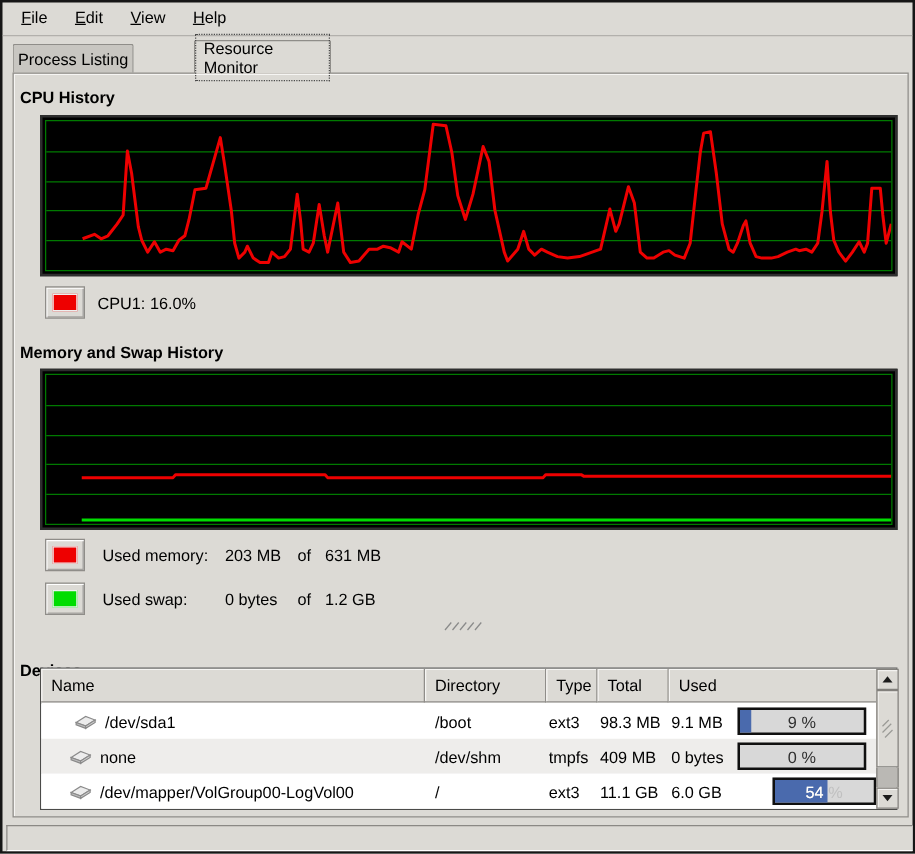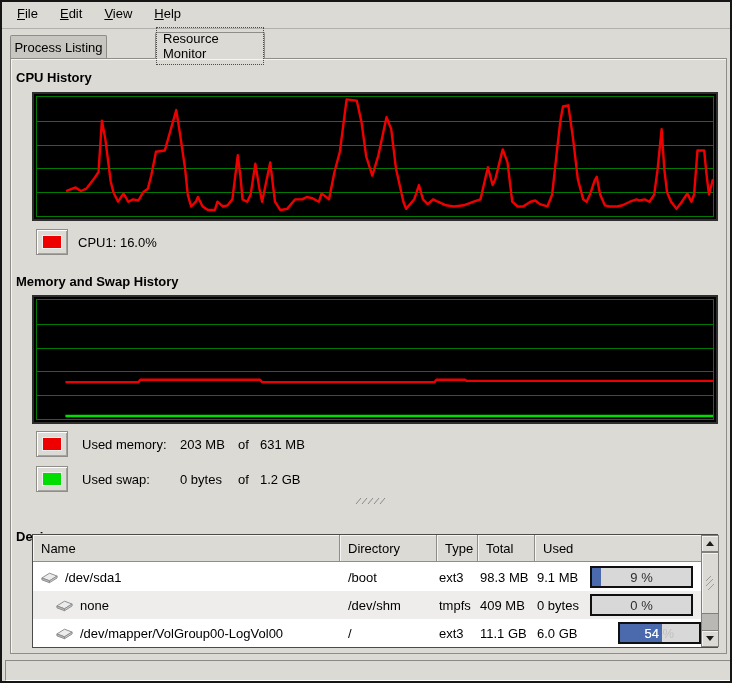--- a/index.html
+++ b/index.html
@@ -146,21 +146,21 @@
   <div class="abs section-title" style="left:14px;top:511px;margin-top:16px;">Devices</div>
   <div class="abs dev-table" style="left:30px;top:532px;width:686px;height:114px;">
 
     <div class="abs th" style="left:307px;top:0;width:97px;height:27px;">Directory</div>
     <div class="abs th" style="left:0;top:0;width:307px;height:27px;">Name</div>
     <div class="abs th" style="left:404px;top:0;width:41px;height:27px;text-align:center;">Type</div>
     <div class="abs th" style="left:445px;top:0;width:57px;height:27px;">Total</div>
     <div class="abs th" style="left:502px;top:0;width:166px;height:27px;border-right:none;">Used</div>
 
     <div class="abs row" style="left:0;top:28px;width:668px;height:28px;background:#ffffff;">
-      <div class="cell" style="width:307px;padding-left:7px;">
+      <div class="cell" style="width:307px;padding-left:26px;">
         <svg width="19" height="14" viewBox="0 0 20 14">
           <path d="M2 8 L10 3 L18 6 L10 11 Z" fill="#ececec" stroke="#8a8a8a" stroke-width="1"></path>
           <path d="M2 8 L10 11 L10 13 L2 10 Z" fill="#bdbdbd" stroke="#8a8a8a" stroke-width="1"></path>
           <path d="M10 11 L18 6 L18 8 L10 13 Z" fill="#d4d4d4" stroke="#8a8a8a" stroke-width="1"></path>
         </svg>
         <span style="margin-left:6px;">/dev/sda1</span>
       </div>
       <div class="cell" style="width:97px;padding-left:8px;">/boot</div>
       <div class="cell" style="width:41px;padding-left:2px;">ext3</div>
       <div class="cell" style="width:57px;padding-left:2px;">98.3 MB</div>

